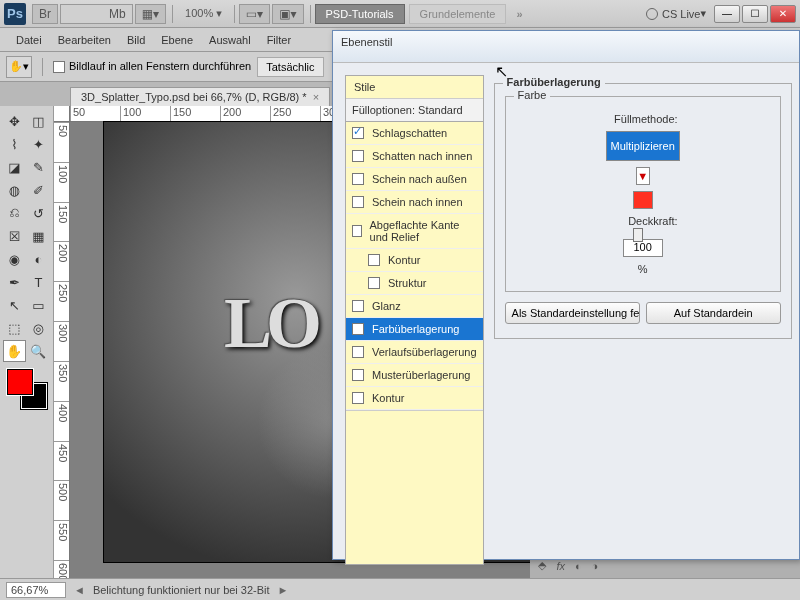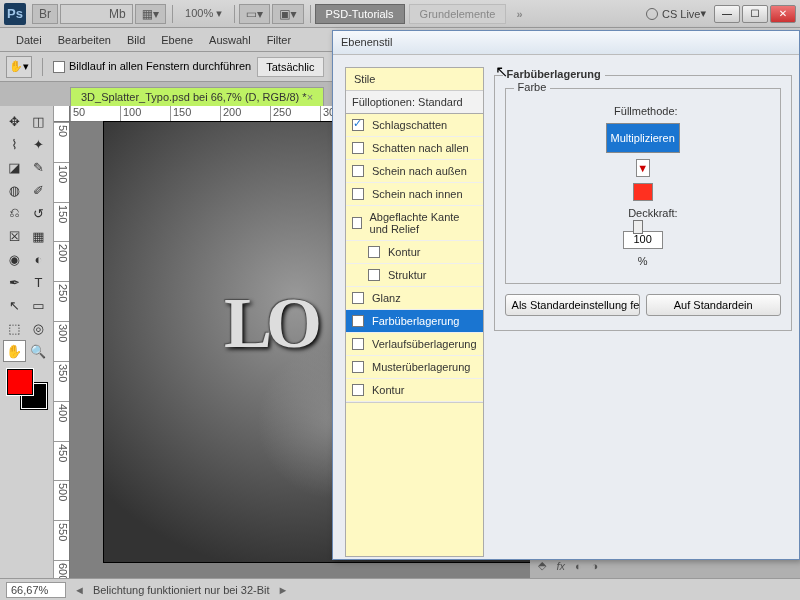--- a/index.html
+++ b/index.html
@@ -24,21 +24,21 @@
 .menubar { background: #d0d0d0; height: 24px; display: flex; align-items: center; padding: 0 8px; border-bottom: 1px solid #999; }
 .menu-item { padding: 4px 8px; color: #333; }
 
 .optbar { background: #d0d0d0; height: 30px; display: flex; align-items: center; padding: 0 6px; border-bottom: 1px solid #999; gap: 6px;}
 .tool-ind { width: 26px; height: 22px; background: #d8d8d8; border: 1px solid #999; display: flex; align-items: center; justify-content: center; }
 .chk { width: 12px; height: 12px; border: 1px solid #777; background: #fff; display: inline-block; vertical-align: middle; margin-right: 4px; position: relative;}
 .chk.checked::after { content: "✓"; position: absolute; top: -3px; left: 0; font-size: 11px; color: #1a75d1;}
 .opt-btn { background: #e8e8e8; border: 1px solid #aaa; padding: 3px 8px; }
 
 .tabbar { background: #b8b8b8; height: 24px; display: flex; align-items: flex-end; padding-left: 70px; }
-.doc-tab { background: #bef264; border: 1px solid #999; border-bottom: none; padding: 3px 10px; font-size: 10px; color: #333; display: flex; align-items: center; }
+.doc-tab { background: #e5e5e5; border: 1px solid #999; border-bottom: none; padding: 3px 10px; font-size: 10px; color: #333; display: flex; align-items: center; gap: 6px;}
 .tab-x { color: #777; }
 
 .workspace { position: relative; height: 494px; display: flex; }
 .tools { width: 54px; background: #d0d0d0; border-right: 1px solid #999; padding: 4px 2px; display: flex; flex-direction: column; align-items: center; gap: 1px;}
 .tool-row { display: flex; gap: 1px; }
 .tool { width: 23px; height: 22px; background: #d0d0d0; border: 1px solid transparent; display: flex; align-items: center; justify-content: center; color: #333; font-size: 13px;}
 .tool.sel { background: #fff; border: 1px solid #888; }
 .swatch { margin-top: 6px; position: relative; width: 40px; height: 40px; }
 .swatch-fg { position: absolute; top: 0; left: 0; width: 26px; height: 26px; background: #ff0000; border: 1px solid #000; outline: 1px solid #fff;}
 .swatch-bg { position: absolute; bottom: 0; right: 0; width: 26px; height: 26px; background: #000; border: 1px solid #fff; outline: 1px solid #000;}
@@ -47,21 +47,21 @@
 .ruler-h { position: absolute; top: 0; left: 16px; right: 0; height: 16px; background: #fff; border-bottom: 1px solid #777; font-size: 8px; color: #555; display: flex;}
 .ruler-h span { width: 50px; border-left: 1px solid #999; padding-left: 2px;}
 .ruler-v { position: absolute; top: 16px; left: 0; width: 16px; bottom: 0; background: #fff; border-right: 1px solid #777; font-size: 8px; color: #555; display: flex; flex-direction: column;}
 .ruler-v span { height: 50px; border-top: 1px solid #999; padding-top: 2px; writing-mode: vertical-rl;}
 .ruler-corner { position: absolute; top:0; left:0; width:16px; height:16px; background: #fff; border-right:1px solid #777; border-bottom:1px solid #777;}
 .doc { position: absolute; top: 16px; left: 50px; width: 480px; height: 440px; background: radial-gradient(circle at 40% 40%, #999, #333 70%); box-shadow: 0 0 0 1px #000;}
 .doc-text { position: absolute; top: 160px; left: 120px; font-size: 72px; font-weight: bold; color: #ddd; font-family: Georgia, serif; text-shadow: 2px 2px 4px #000, -1px -1px 1px #555; letter-spacing: -6px;}
 .splat { position: absolute; width: 180px; height: 180px; top: 210px; left: 140px; background: radial-gradient(circle, rgba(200,200,200,0.3), transparent 60%);}
 
 .dialog { position: absolute; top: 30px; left: 332px; width: 468px; height: 530px; background: #eaedf2; border: 1px solid #6a8ab5; box-shadow: 2px 2px 6px rgba(0,0,0,0.3);}
-.dlg-title { background: linear-gradient(#f5f8fc,#dde6f0); height: 24px; padding: 5px 8px; color: #333; border-bottom: 1px solid #bbb;}
+.dlg-title { background: linear-gradient(#f5f8fc,#dde6f0); height: 32px; padding: 5px 8px; color: #333; border-bottom: 1px solid #bbb;}
 .dlg-body { display: flex; padding: 12px 0 0 12px; height: calc(100% - 26px);}
 .styles-panel { width: 170px; border: 1px solid #aaa; background: #fef9c3; display: flex; flex-direction: column;}
 .styles-head { padding: 5px 8px; border-bottom: 1px solid #ccc; color: #333;}
 .style-row { padding: 5px 6px; display: flex; align-items: center; border-bottom: 1px solid #eee; color: #333; gap: 4px;}
 .style-row.indent { padding-left: 22px; }
 .style-row.active { background: #1a75d1; color: #fff; }
 .style-row.active .chk.checked::after { color: #fff;}
 .style-row.head-row { border-bottom: 1px solid #aaa; background: #f2f2f2;}
 .style-spacer { flex: 1; border-top: 1px solid #ccc;}
 
@@ -239,21 +239,21 @@
       <div id="styles-list">
           <div class="style-row head-row">
             <span>Fülloptionen: Standard</span>
           </div>
           <div class="style-row">
             <span class="chk checked"></span>
             <span>Schlagschatten</span>
           </div>
           <div class="style-row">
             <span class="chk"></span>
-            <span>Schatten nach allen</span>
+            <span>Schatten nach innen</span>
           </div>
           <div class="style-row">
             <span class="chk"></span>
             <span>Schein nach außen</span>
           </div>
           <div class="style-row">
             <span class="chk"></span>
             <span>Schein nach innen</span>
           </div>
           <div class="style-row">

